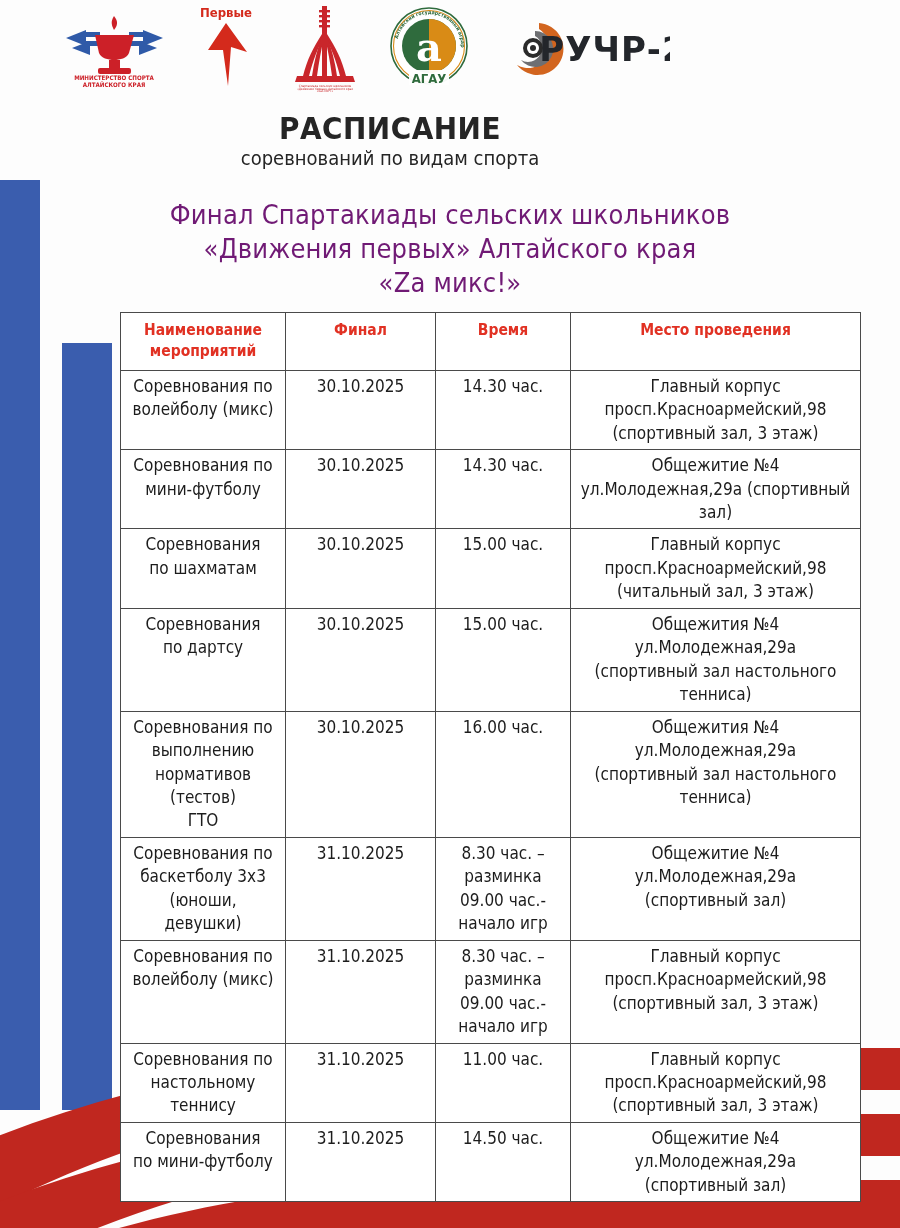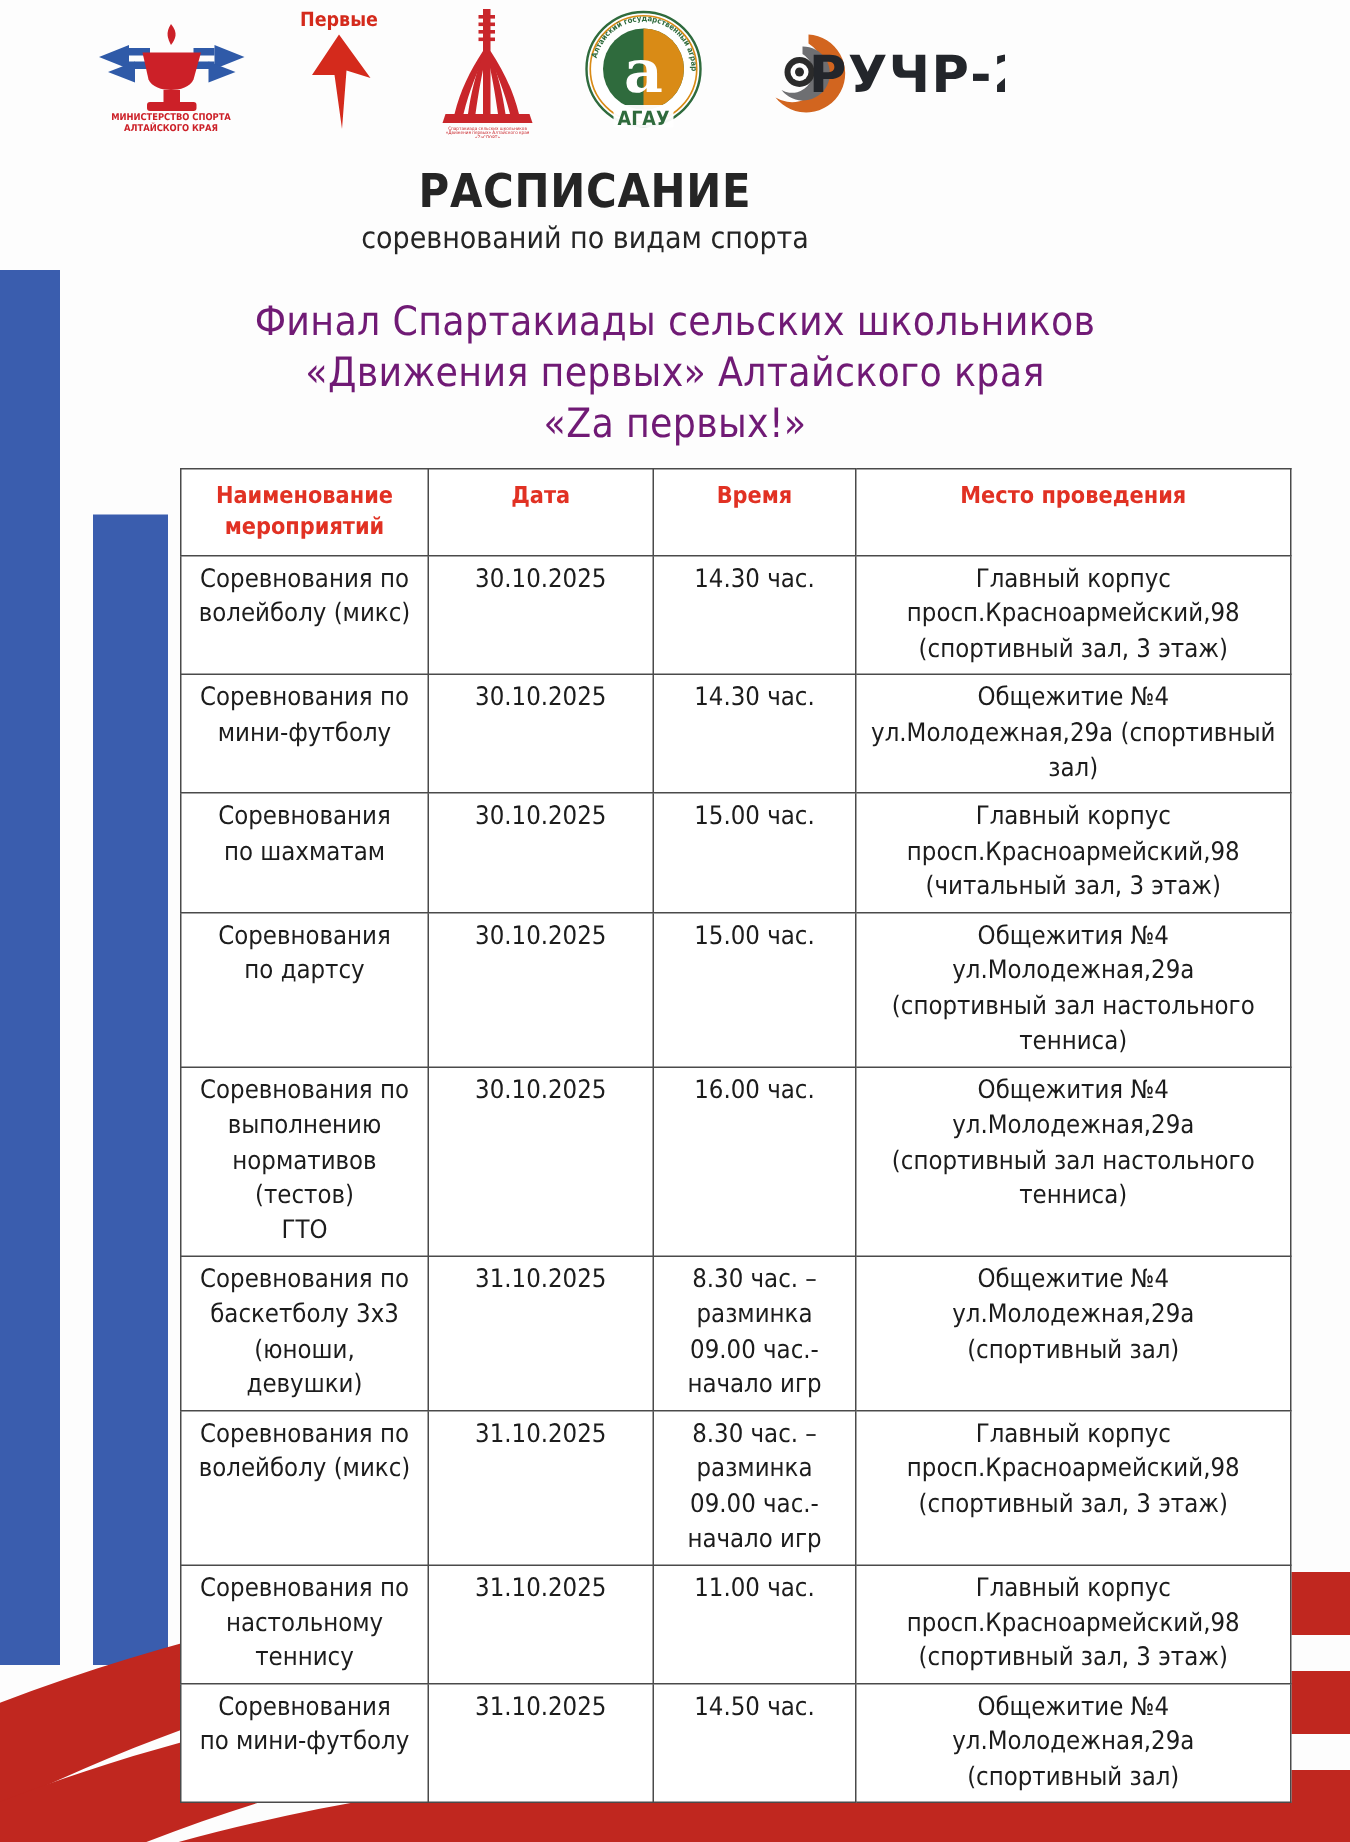--- a/index.html
+++ b/index.html
@@ -283,36 +283,36 @@
   </div>
 
   <div class="title-block">
     <div class="title-main">РАСПИСАНИЕ</div>
     <div class="title-sub">соревнований по видам спорта</div>
   </div>
 
   <div class="subtitle-block">
     <div class="subtitle-line">Финал Спартакиады сельских школьников</div>
     <div class="subtitle-line">«Движения первых» Алтайского края</div>
-    <div class="subtitle-line">«Za первых!»</div>
+    <div class="subtitle-line">«Za микс!»</div>
   </div>
 
   <div class="table-wrap">
     <table class="schedule">
       <colgroup>
         <col class="c-name">
           <col class="c-date">
           <col class="c-time">
           <col class="c-place">
       </colgroup>
       <thead>
         <tr>
           <th>Наименование
 мероприятий</th>
-          <th>Дата</th>
+          <th>Финал</th>
           <th>Время</th>
           <th>Место проведения</th>
         </tr>
       </thead>
       <tbody>
           <tr>
             <td class="cell-name">Соревнования по
 волейболу (микс)</td>
             <td>30.10.2025</td>
             <td>14.30 час.</td>

